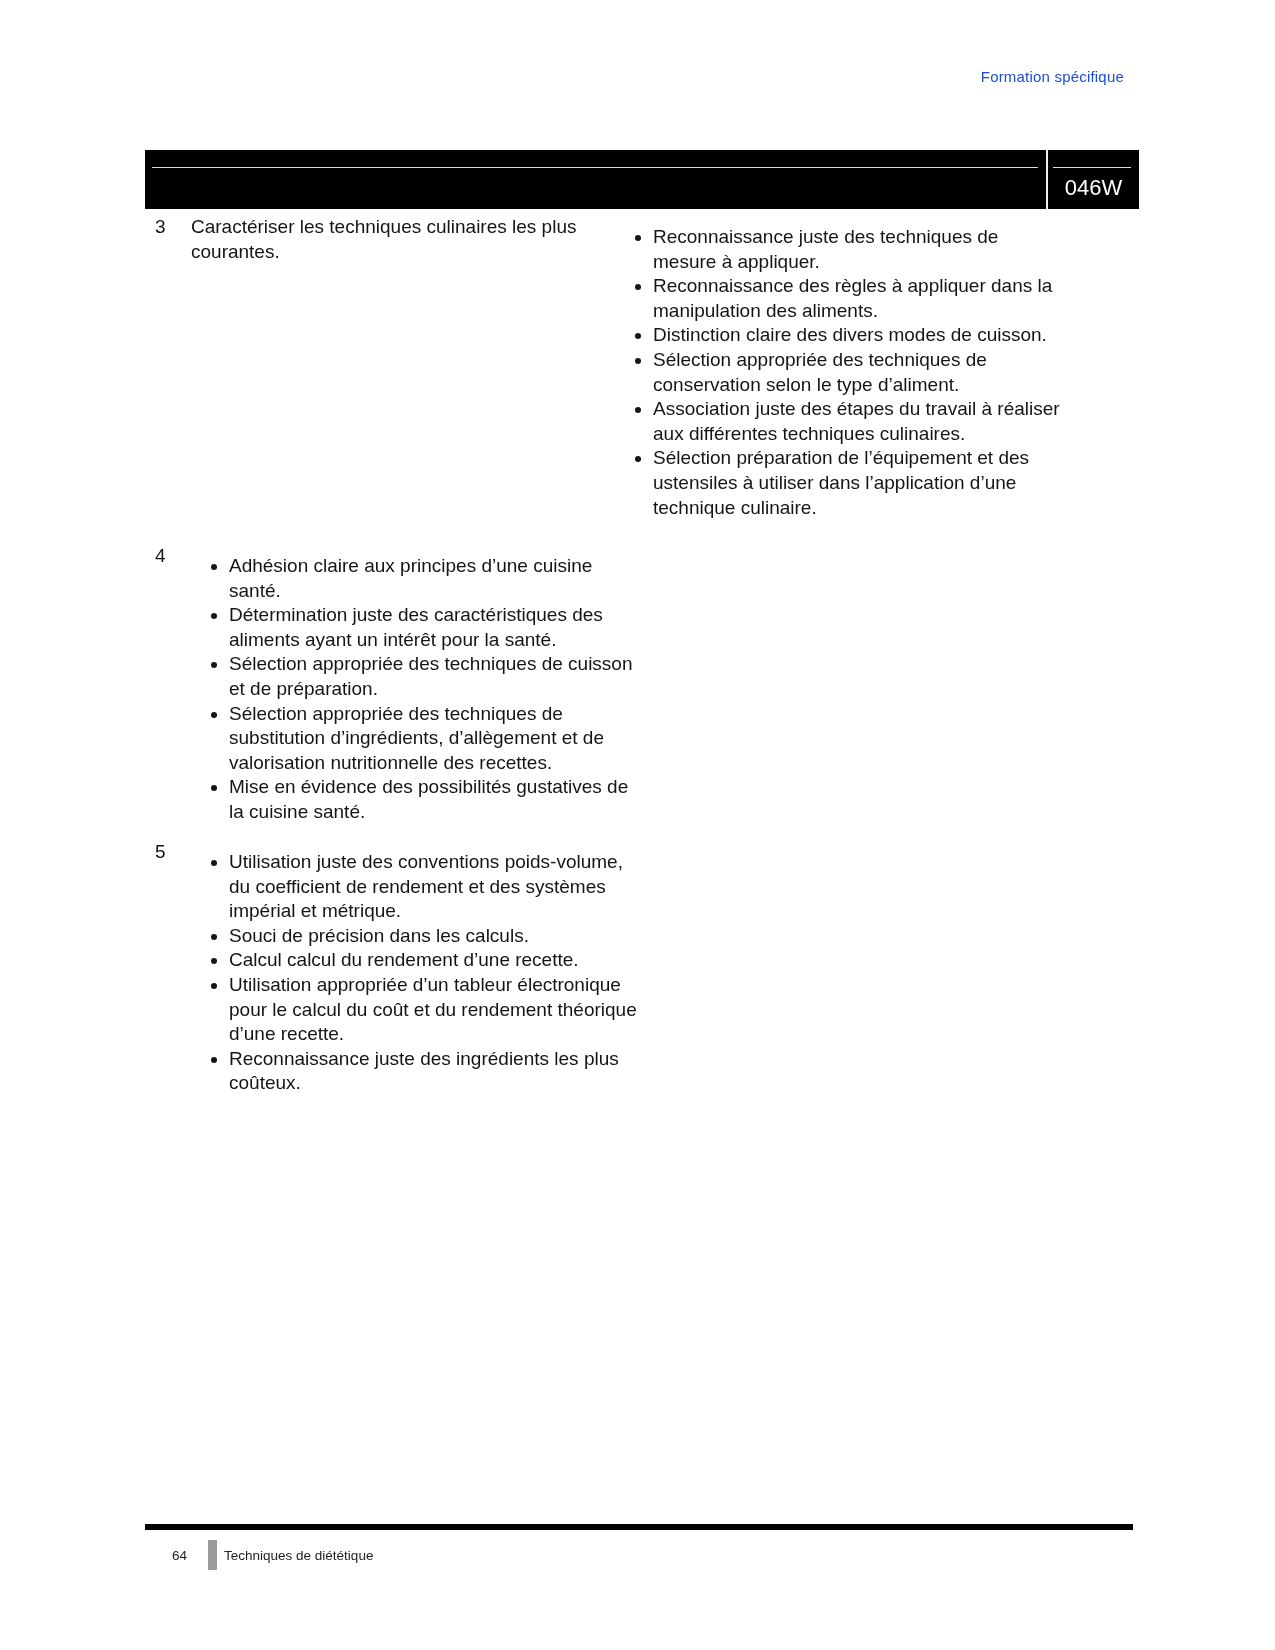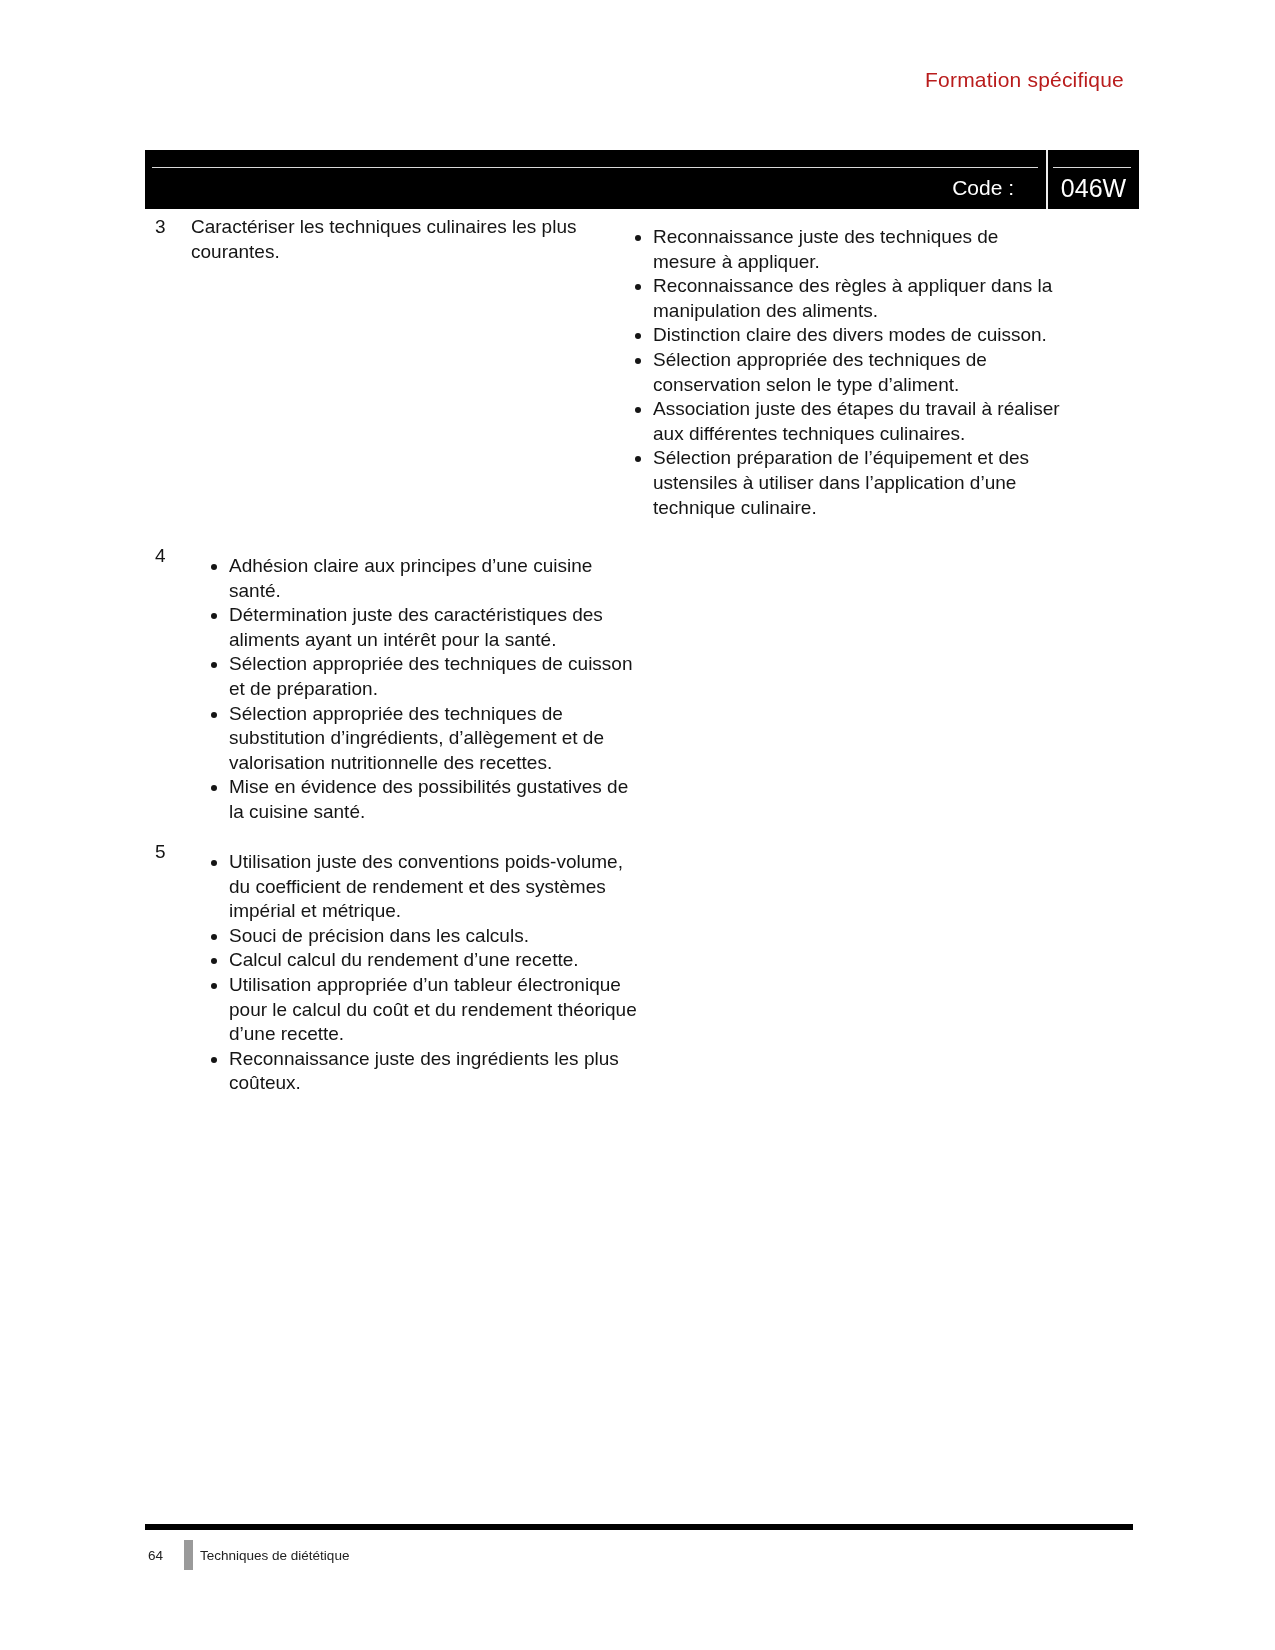--- a/index.html
+++ b/index.html
@@ -8,21 +8,21 @@
     font-family:"Liberation Sans","DejaVu Sans",sans-serif;
     color:#151515;
     position:relative;
     overflow:hidden;
   }
   .page{position:absolute;inset:0;background:#fff;}
 
   
   .formation-label{
     position:absolute;top:68px;right:151px;
-    font-size:21px;color:#b91c1c;letter-spacing:.2px;
+    font-size:15px;color:#1d4ed8;letter-spacing:.2px;
   }
 
   
   .code-bar{
     position:absolute;left:145px;top:150px;width:994px;height:59px;
     background:#000;
   }
   .code-bar .inner-hline-left{
     position:absolute;left:7px;top:17px;width:886px;height:1px;background:#d9d9d9;
   }
@@ -34,21 +34,21 @@
   }
   .code-bar .code-label-cell{
     position:absolute;left:0;top:17px;width:885px;height:42px;
     display:flex;align-items:center;justify-content:flex-end;
     padding-right:16px;box-sizing:border-box;
     color:#fff;font-size:21px;
   }
   .code-bar .code-value-cell{
     position:absolute;left:903px;top:17px;width:91px;height:42px;
     display:flex;align-items:center;justify-content:center;
-    color:#fff;font-size:25px;
+    color:#fff;font-size:22px;
   }
 
   
   .obj-row{
     position:absolute;left:155px;width:990px;
     display:flex;align-items:flex-start;
     font-size:19px;line-height:24.6px;
   }
   .obj-row.row-0{top:215px;}
   .obj-row.row-1{top:544px;}
@@ -62,36 +62,35 @@
   .criteria li{white-space:pre-line;margin:0;padding:0;}
 
   
   .footer-rule{
     position:absolute;left:145px;top:1524px;width:988px;height:6px;background:#000;
   }
   .footer{
     position:absolute;left:148px;top:1540px;height:30px;
     display:flex;align-items:center;
   }
-  .footer .page-number{font-size:13.5px;color:#222;}
+  .footer .page-number{font-size:13.5px;color:#222;margin-left:24px;}
   .footer .footer-bar{width:9px;height:30px;background:#9a9a9a;margin-left:21px;}
   .footer .doc-title{font-size:13.5px;color:#222;margin-left:7px;}
 </style>
 </head>
 <body>
 
 <div class="page">
 
   <div class="formation-label">Formation spécifique</div>
 
   <div class="code-bar">
     <div class="inner-hline-left"></div>
     <div class="inner-hline-right"></div>
     <div class="vsep"></div>
-    <div class="code-label-cell">Code :</div>
     <div class="code-value-cell">046W</div>
   </div>
 
   <div class="obj-row row-0">
     <div class="obj-num">3</div>
     <div class="obj-text">Caractériser les techniques culinaires les plus
 courantes.</div>
     <ul class="criteria">
         <li>Reconnaissance juste des techniques de
 mesure à appliquer.</li>

